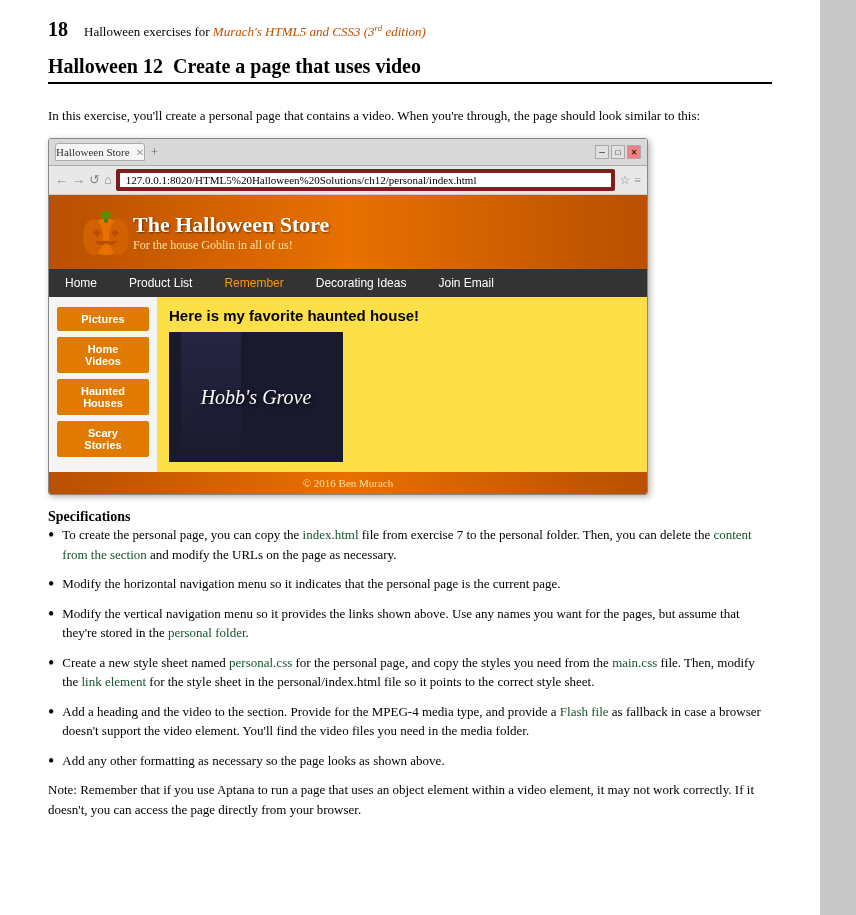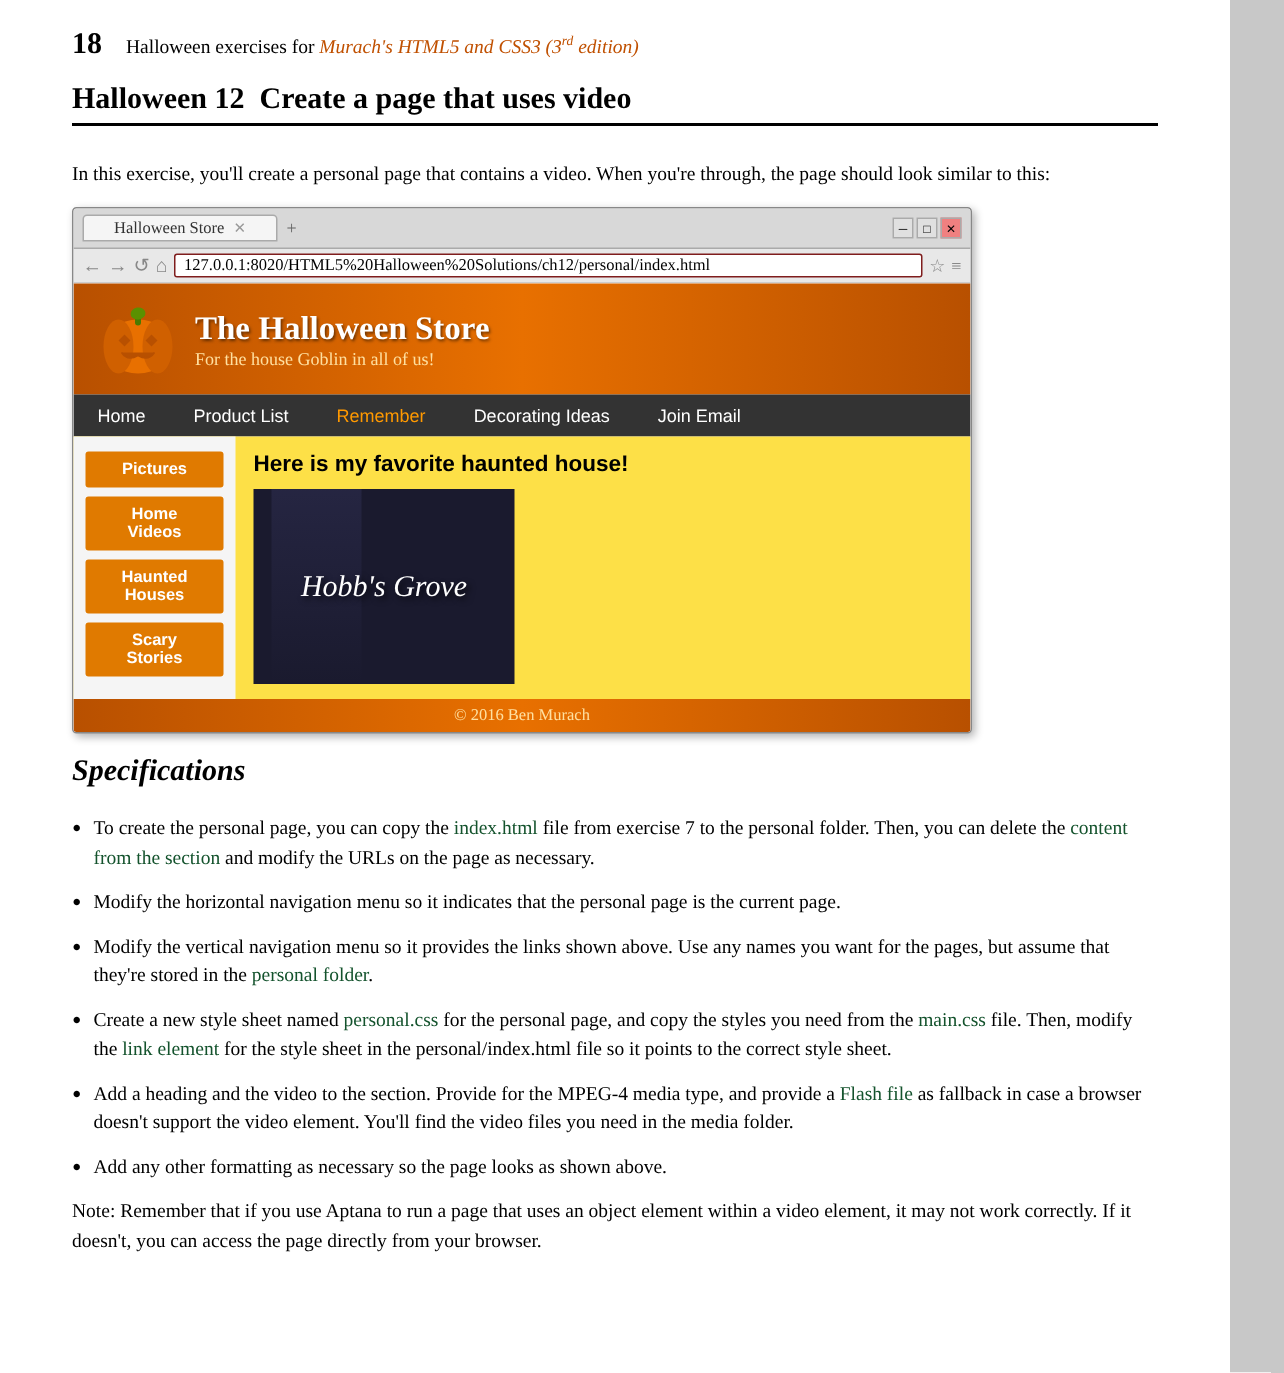--- a/index.html
+++ b/index.html
@@ -85,21 +85,21 @@
       padding: 4px 6px;
       display: flex;
       align-items: center;
       gap: 6px;
       border-bottom: 1px solid #aaa;
     }
     .browser-tab {
       background: #f5f5f5;
       border: 1px solid #aaa;
       border-radius: 3px 3px 0 0;
-      padding: 2px 20px;
+      padding: 2px 0;
       font-size: 11px;
       color: #333;
       display: flex;
       align-items: center;
       gap: 6px;
     }
     .tab-close {
       color: #999;
       font-size: 10px;
       cursor: pointer;
@@ -117,21 +117,21 @@
       border-bottom: 1px solid #ccc;
     }
     .nav-btn {
       color: #888;
       font-size: 13px;
       cursor: pointer;
     }
     .address-bar {
       flex: 1;
       background: #fff;
-      border: 1px solid #7f1d1d;
+      border: 4px solid #7f1d1d;
       border-radius: 2px;
       font-size: 11px;
       padding: 1px 6px;
       color: #000;
     }
     .browser-icons {
       display: flex;
       gap: 4px;
       color: #888;
       font-size: 12px;
@@ -155,24 +155,24 @@
     .win-btn.close { background: #f08080; }
 
     
     .halloween-site {
       background: #fff;
     }
 
     
     .site-header {
       background: linear-gradient(to right, #b85000, #e87000, #b85000);
-      padding: 10px 16px;
-      display: flex;
-      align-items: center;
-      gap: 11px;
+      padding: 10px 30px;
+      display: flex;
+      align-items: center;
+      gap: 0;
     }
     .pumpkin-icon {
       width: 54px;
       height: 54px;
       flex-shrink: 0;
     }
     .site-title-block {}
     .site-title {
       font-size: 22px;
       font-weight: bold;
@@ -279,25 +279,24 @@
     .site-footer {
       background: linear-gradient(to right, #b85000, #e87000, #b85000);
       text-align: center;
       padding: 5px;
       font-size: 11px;
       color: #ffe0a0;
     }
 
     
     .spec-heading {
-      font-size: 20px;
-      font-weight: bold;
-      color: #000;
-      margin-bottom: 16px;
-      font-style: italic;
+      font-size: 14px;
+      font-weight: bold;
+      color: #000;
+      margin-bottom: 0;
     }
 
     .spec-list {
       list-style: none;
       padding: 0;
     }
     .spec-list li {
       display: flex;
       align-items: flex-start;
       gap: 8px;

